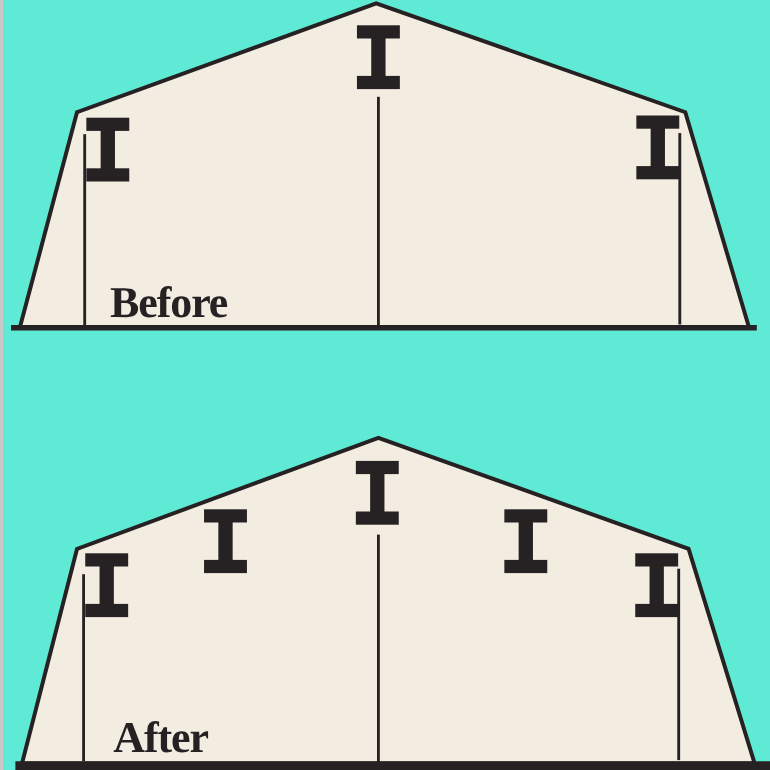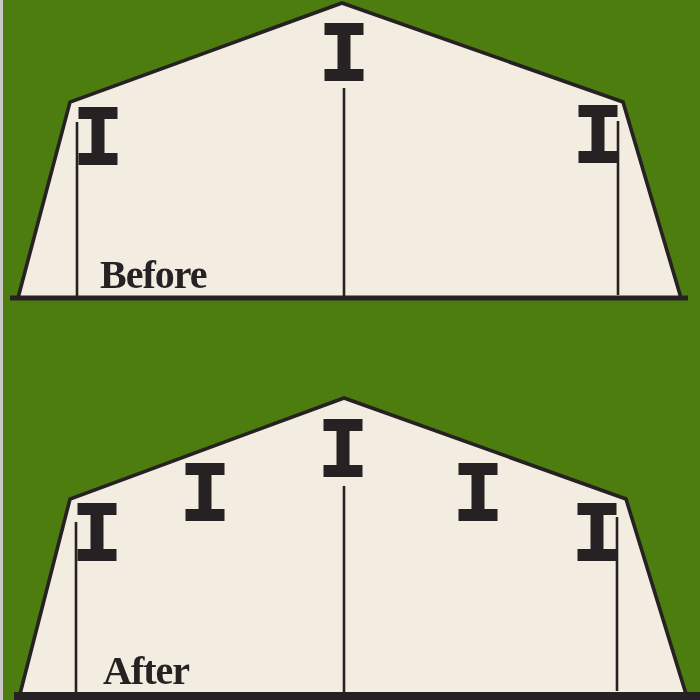--- a/index.html
+++ b/index.html
@@ -5,21 +5,21 @@
   html, body {
     margin: 0;
     padding: 0;
     background: #ffffff;
     font-family: "Liberation Serif", serif;
   }
   .stage {
     position: relative;
     width: 700px;
     height: 700px;
-    background: #4d7c0f;
+    background: #5eead4;
     overflow: hidden;
   }
   svg.diagram {
     position: absolute;
     inset: 0;
     display: block;
   }
   text.panel-label {
     font-family: "Liberation Serif", serif;
     font-weight: bold;

